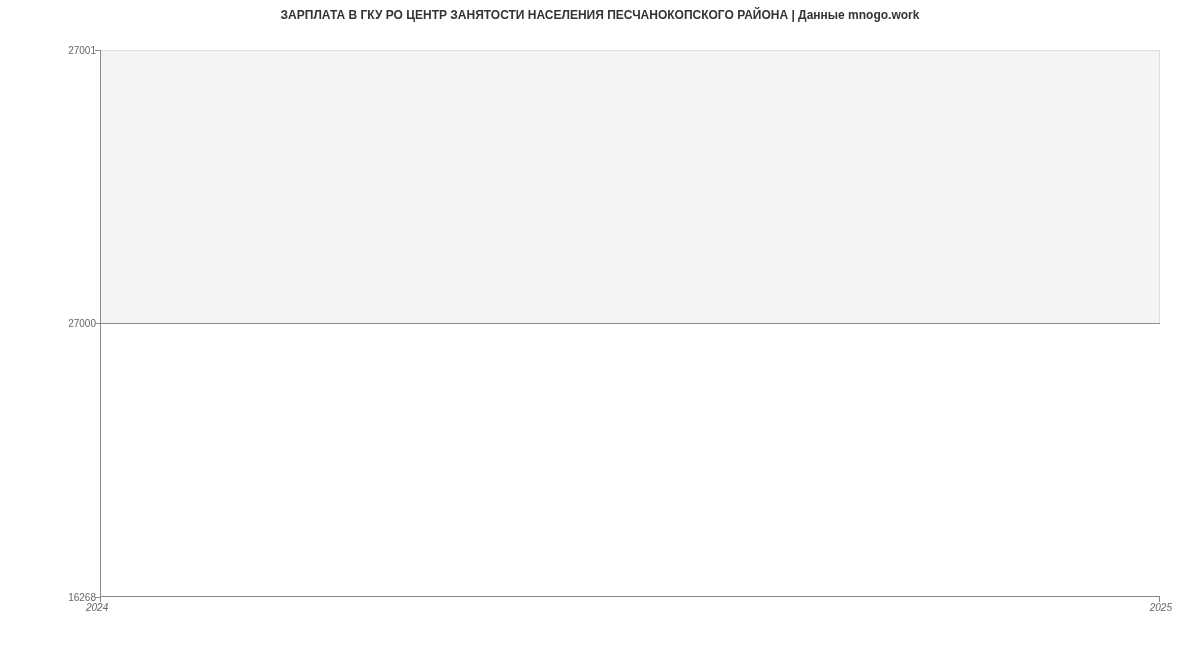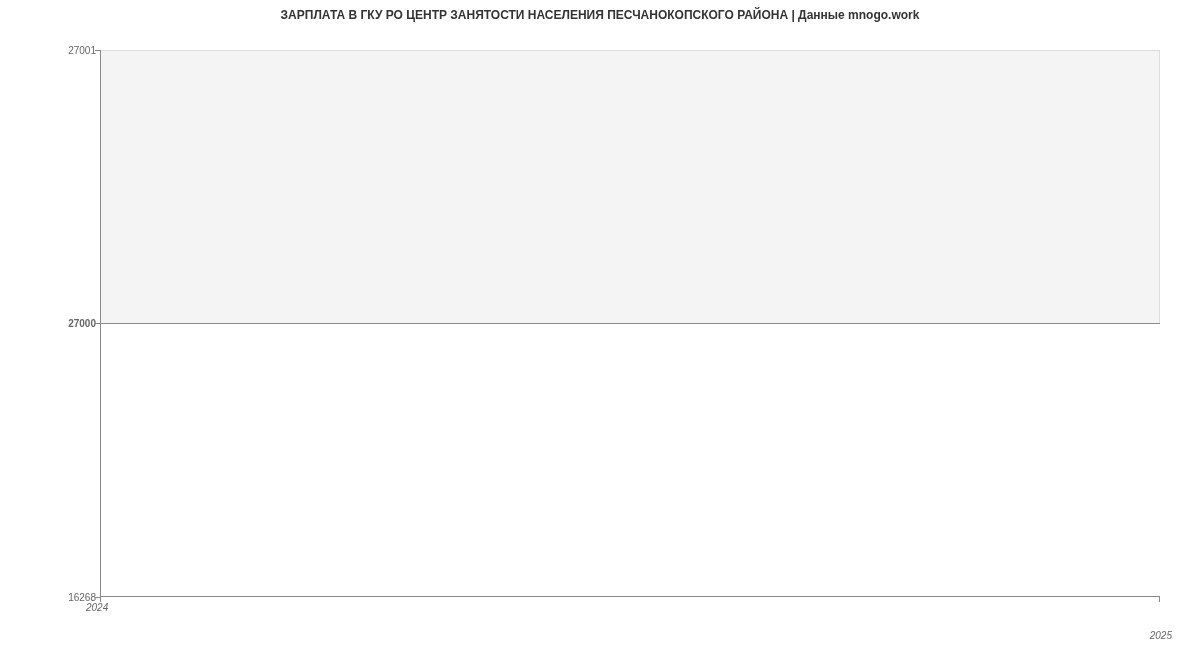--- a/index.html
+++ b/index.html
@@ -49,32 +49,32 @@
     .y-tick {
       position: absolute;
       right: 1104px;
       font-size: 10px;
       color: #666;
       transform: translateY(-50%);
       white-space: nowrap;
       text-align: center;
     }
     .y-tick-0 { top: 597px; }
-    .y-tick-1 { top: 323px; font-weight: bold; }
+    .y-tick-1 { top: 323px; }
     .y-tick-2 { top: 50px; }
     .x-tick {
       position: absolute;
       top: 602px;
       font-size: 10px;
       color: #666;
       white-space: nowrap;
       font-style: italic;
     }
     .x-tick-0 { left: 86px; }
-    .x-tick-1 { right: 28px; margin-top: 28px; }
+    .x-tick-1 { right: 28px; }
     .tick-mark-y {
       position: absolute;
       left: 95px;
       width: 5px;
       height: 1px;
       background: #888;
     }
     .tick-mark-x {
       position: absolute;
       top: 597px;

